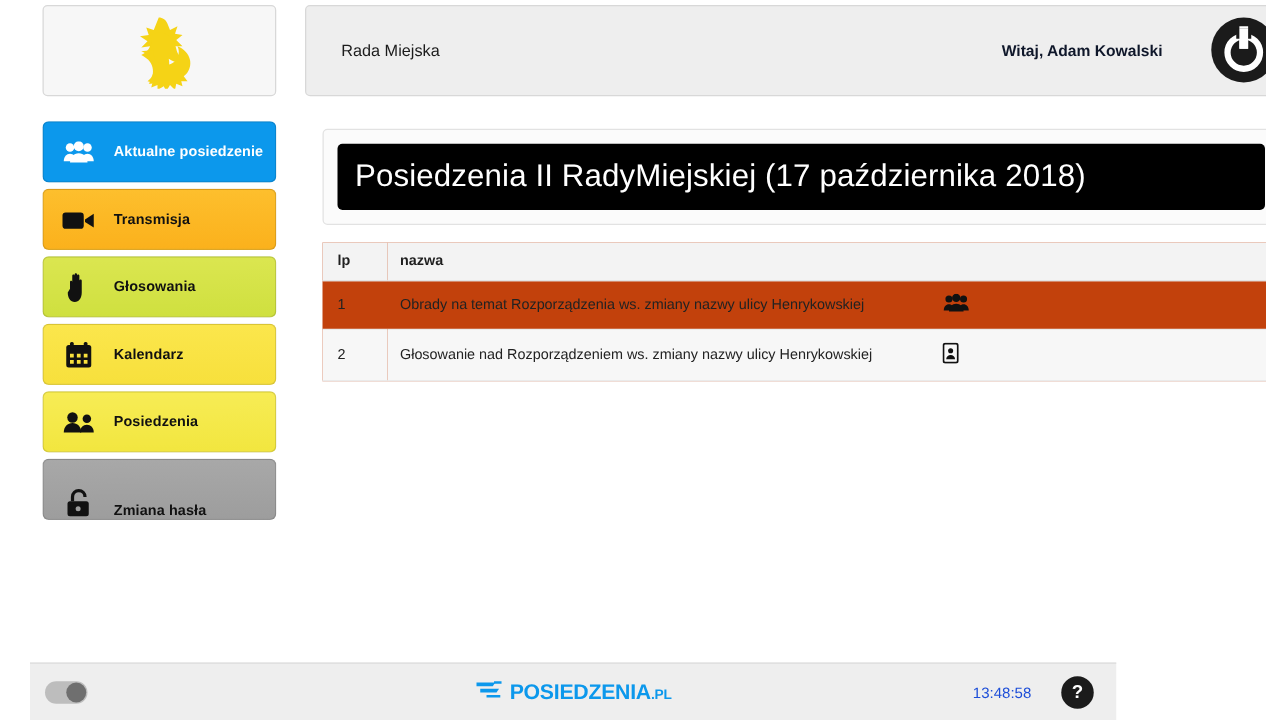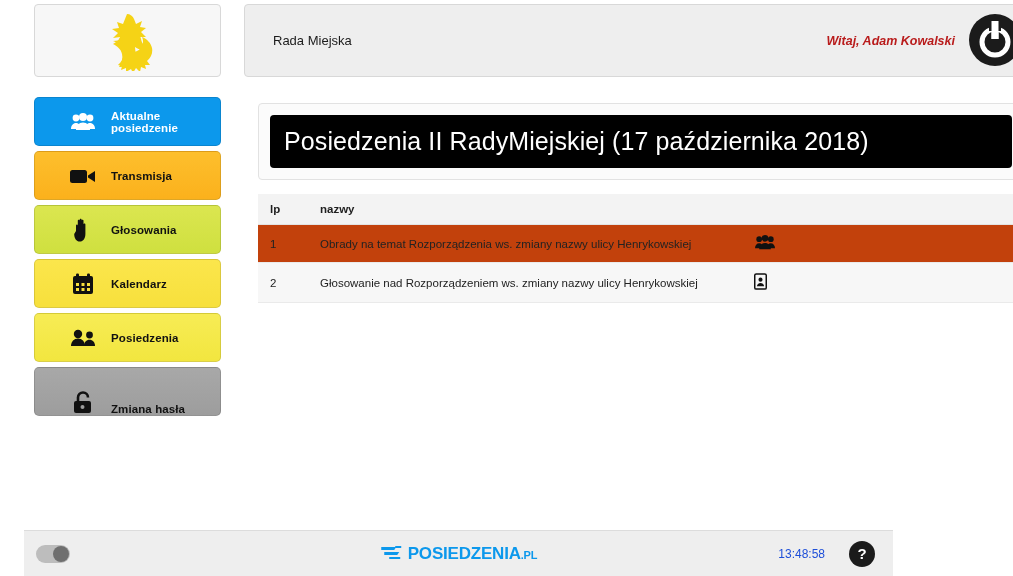--- a/index.html
+++ b/index.html
@@ -41,25 +41,24 @@
   }
   .header-title {
     position: absolute;
     left: 28px;
     font-size: 13px;
     color: #1b1b1b;
     font-weight: normal;
   }
   .header-greeting {
     position: absolute;
-    right: 77px;
+    right: 102px;
     font-size: 12.5px;
     font-weight: bold;
-    color: #b91c1c;
-    font-style: italic;
+    color: #0f172a;
   }
   .power-btn {
     position: absolute;
     right: 8px; top: 6px;
     width: 58px; height: 58px;
     display: flex; align-items: center; justify-content: center;
     cursor: pointer;
   }
 
   
@@ -71,21 +70,20 @@
   .nav-item {
     position: relative;
     height: 49px;
     margin-bottom: 5px;
     border-radius: 5px;
     border: 1px solid rgba(0,0,0,0.12);
     display: flex;
     align-items: center;
     cursor: pointer;
     overflow: hidden;
-    padding-left: 20px;
   }
   .nav-icon {
     width: 56px;
     min-width: 56px;
     display: flex; align-items: center; justify-content: center;
   }
   .nav-label {
     font-size: 11.5px;
     font-weight: bold;
     color: #111111;
@@ -326,21 +324,21 @@
     <div class="title-card">
       <div class="title-banner">
         <span>Posiedzenia II RadyMiejskiej (17 października 2018)</span>
       </div>
     </div>
 
     <table class="table">
       <thead>
         <tr>
           <th class="col-lp">lp</th>
-          <th class="col-name">nazwy</th>
+          <th class="col-name">nazwa</th>
           <th class="col-icon"></th>
         </tr>
       </thead>
       <tbody>
         <tr>
           <td class="col-lp">1</td>
           <td class="col-name">Obrady na temat Rozporządzenia ws. zmiany nazwy ulicy Henrykowskiej</td>
           <td class="col-icon">
             <span class="row-icon">
               <svg width="22" height="15" viewBox="0 0 26 18">

